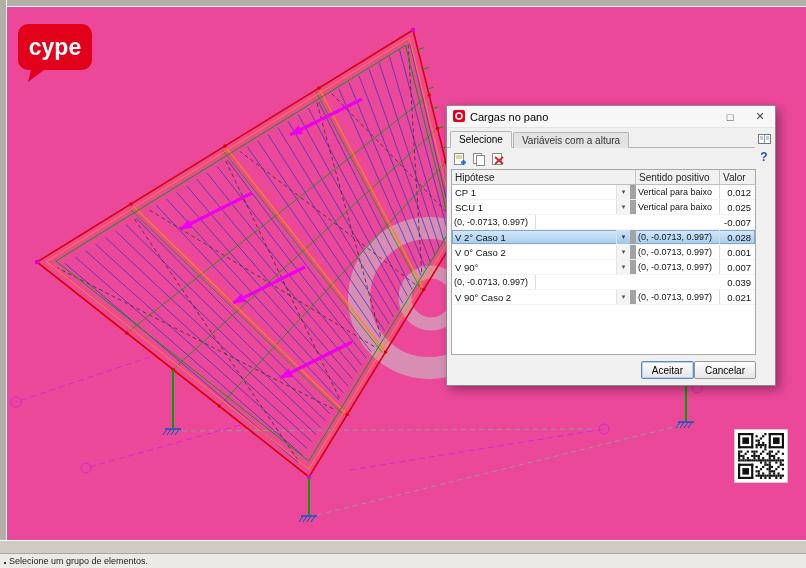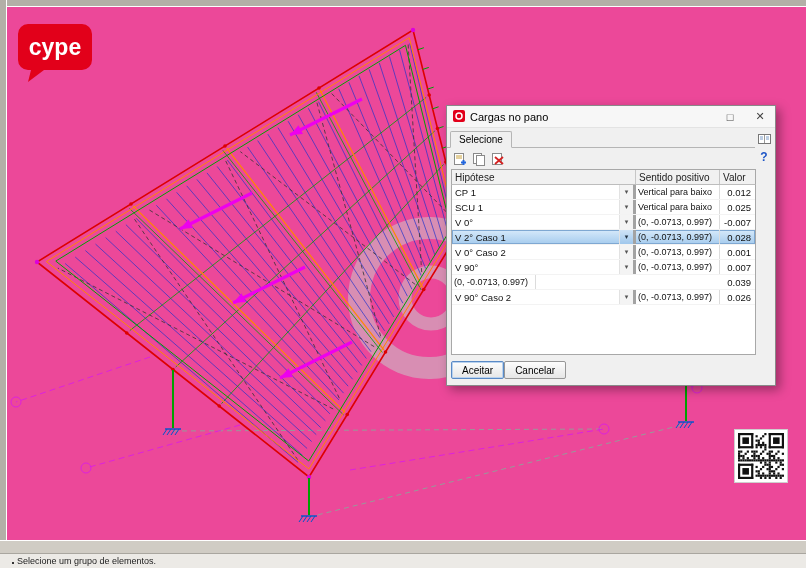--- a/index.html
+++ b/index.html
@@ -4,21 +4,21 @@
 <style>
   *{margin:0;padding:0;box-sizing:border-box}
   html,body{width:806px;height:568px}
   body{font-family:"Liberation Sans",sans-serif;background:#9a9a9a}
   .screen{position:relative;width:806px;height:568px;background:#ec4899;overflow:hidden}
 
   
   .strip-top{position:absolute;left:0;top:0;width:806px;height:7px;background:#b3afa7;border-bottom:1px solid #fdfdfd;z-index:3}
   .strip-left{position:absolute;left:0;top:0;width:7px;height:541px;background:#b3afa7;border-right:1px solid #fdfdfd;z-index:3}
   .band{position:absolute;left:0;top:540px;width:806px;height:13px;background:#d0ccc4;border-top:1px solid #fff;z-index:4}
-  .status{position:absolute;left:0;top:553px;width:806px;height:15px;background:#eceae6;border-top:1px solid #a9a69f;display:flex;align-items:center;padding-left:12px;font-size:9px;color:#222;z-index:4}
+  .status{position:absolute;left:0;top:553px;width:806px;height:15px;background:#eceae6;border-top:1px solid #a9a69f;display:flex;align-items:center;padding-left:4px;font-size:9px;color:#222;z-index:4}
   .cursor-dot{display:inline-block;width:2px;height:2px;background:#333;margin:4px 3px 0 0}
 
   #wire{position:absolute;left:0;top:0;z-index:1}
 
   .logo{position:absolute;left:16px;top:22px;z-index:2}
   .qr{position:absolute;left:735px;top:430px;width:52px;height:52px;background:#fff;padding:3px;z-index:2;box-shadow:0 0 0 1px #cfcfcf}
 
   
   .dialog{position:absolute;left:446px;top:105px;width:330px;height:281px;background:#f0f0f0;border:1px solid #898989;box-shadow:4px 4px 10px rgba(0,0,0,.35);z-index:5;font-size:10px;color:#111}
   .titlebar{height:22px;background:#f7f7f7;border-bottom:1px solid #e3e3e3;display:flex;align-items:center;padding-left:6px;gap:5px}
@@ -36,28 +36,28 @@
 
   .panel{position:absolute;left:4px;right:19px;top:44px;bottom:6px;display:flex;flex-direction:column}
   .toolbar{height:17px;display:flex;align-items:center;gap:4px;margin-bottom:2px;padding-left:1px}
   .tool{width:15px;height:15px;display:flex;align-items:center;justify-content:center}
 
   .thead{display:flex;height:16px;background:#f1f1f1;border:1px solid #a8a8a8;border-bottom:1px solid #bdbdbd}
   .th{display:flex;align-items:center;padding:0 3px;font-size:10px;border-right:1px solid #c6c6c6;color:#222}
   .th-hip{width:184px}.th-sen{width:84px}.th-val{flex:1;border-right:none}
   .tbody{flex:1;background:#fff;border:1px solid #a8a8a8;border-top:none;overflow:hidden}
   .trow{display:flex;height:15px;align-items:stretch;border-bottom:1px solid #f3f3f3}
-  .c-hip{width:184px;display:flex;align-items:center;padding-left:3px;border-right:3px solid #a3a3a3;font-size:9.5px}
+  .c-hip{width:184px;display:flex;align-items:center;padding-left:3px;border-right:6px solid #a3a3a3;font-size:9.5px}
   .dd{margin-left:auto;width:14px;align-self:stretch;display:flex;align-items:center;justify-content:center;font-size:7px;color:#555;background:#f4f4f4;border-left:1px solid #e2e2e2}
   .c-sen{width:84px;display:flex;align-items:center;padding:0 2px;border-right:1px solid #dcdcdc;font-size:9px;white-space:nowrap}
   .c-val{flex:1;display:flex;align-items:center;justify-content:flex-end;padding:0 4px;font-size:9.5px}
   .trow.sel{background:linear-gradient(#d6e9fa,#a6ccee);box-shadow:inset 0 0 0 1px #7fa8d2}
   .trow.sel .dd{background:linear-gradient(#cfe3f6,#9fc7ec);color:#234}
 
-  .btnrow{height:18px;margin-top:6px;display:flex;justify-content:flex-start}
+  .btnrow{height:18px;margin-top:6px;display:flex;justify-content:flex-end}
   .btn{height:18px;min-width:46px;padding:0 10px;display:flex;align-items:center;justify-content:center;font-size:10px;background:linear-gradient(#fdfdfd,#e6e6e6);border:1px solid #979797;border-radius:2px;color:#000}
   .btn.default{border-color:#5a8ac6;box-shadow:0 0 0 1px #b9d2ee inset}
 </style>
 </head>
 <body>
 
 <div class="screen">
 
   <svg id="wire" width="806" height="545">
       <path d="M 480 250 A 70 70 0 1 0 480 346" fill="none" stroke="#c9c9c9" stroke-width="22" opacity="0.55"></path>
@@ -340,20 +340,21 @@
       </span>
       <span class="dlg-title">Cargas no pano</span>
       <div class="tb-btns">
         <div class="tb-btn">□</div>
         <div class="tb-btn">✕</div>
       </div>
     </div>
 
     <div class="tabs">
       <div class="tab active">Selecione</div>
+      <div class="tab">Variáveis com a altura</div>
     </div>
 
     <div class="side">
       <div class="side-icon">
         <svg width="13" height="12">
             <rect x="0.5" y="1.5" width="12" height="9" fill="#fff" stroke="#777"></rect>
             <line x1="6.5" y1="2" x2="6.5" y2="10" stroke="#999"></line>
             <line x1="2" y1="4" x2="5" y2="4" stroke="#7a9cc8"></line>
             <line x1="2" y1="6" x2="5" y2="6" stroke="#7a9cc8"></line>
             <line x1="8" y1="4" x2="11" y2="4" stroke="#7a9cc8"></line>
@@ -407,24 +408,20 @@
           </div>
           <div class="trow">
             <div class="c-hip">
               <span>SCU 1</span>
               <span class="dd">▾</span>
             </div>
             <div class="c-sen">Vertical para baixo</div>
             <div class="c-val">0.025</div>
           </div>
           <div class="trow">
-            <div class="c-hip">
-              <span>V 0°</span>
-              <span class="dd">▾</span>
-            </div>
             <div class="c-sen">(0, -0.0713, 0.997)</div>
             <div class="c-val">-0.007</div>
           </div>
           <div class="trow sel">
             <div class="c-hip">
               <span>V 2° Caso 1</span>
               <span class="dd">▾</span>
             </div>
             <div class="c-sen">(0, -0.0713, 0.997)</div>
             <div class="c-val">0.028</div>
@@ -448,21 +445,21 @@
           <div class="trow">
             <div class="c-sen">(0, -0.0713, 0.997)</div>
             <div class="c-val">0.039</div>
           </div>
           <div class="trow">
             <div class="c-hip">
               <span>V 90° Caso 2</span>
               <span class="dd">▾</span>
             </div>
             <div class="c-sen">(0, -0.0713, 0.997)</div>
-            <div class="c-val">0.026</div>
+            <div class="c-val">0.021</div>
           </div>
         </div>
 
       <div class="btnrow">
         <div class="btn default">Aceitar</div>
         <div class="btn">Cancelar</div>
       </div>
     </div>
   </div>
 

